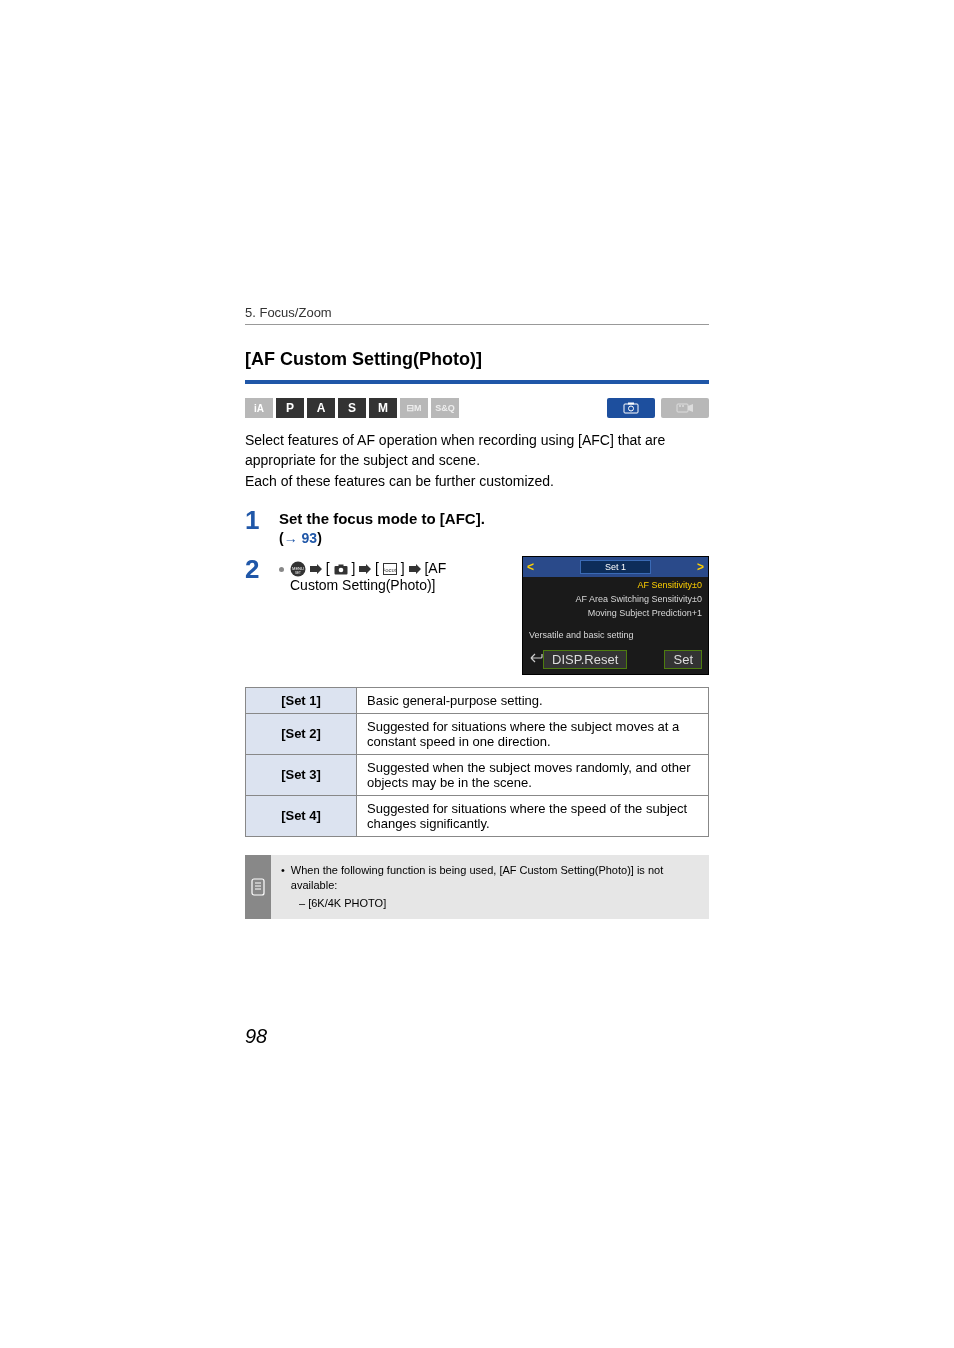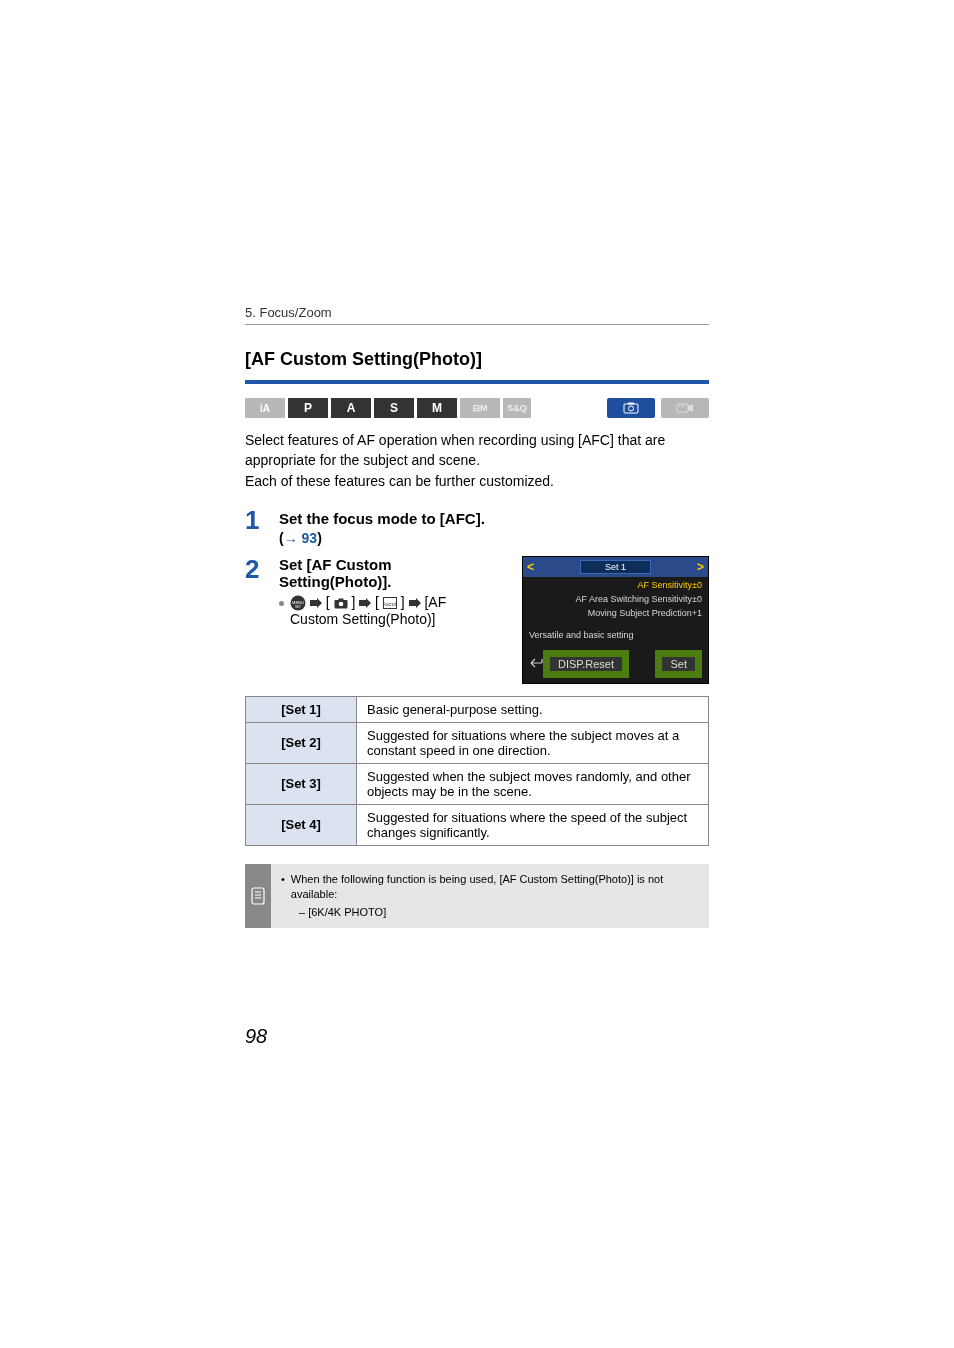--- a/index.html
+++ b/index.html
@@ -43,21 +43,21 @@
   }
   .mode-icons {
     display: flex;
     gap: 3px;
     align-items: center;
   }
   .mode-box {
     display: inline-flex;
     align-items: center;
     justify-content: center;
-    width: 40px;
+    width: 28px;
     height: 20px;
     font-size: 12px;
     font-weight: bold;
   }
   .mode-ia { background:#b8b8b8; color:#fff; font-size:10px; }
   .mode-dark { background:#333; color:#fff; }
   .mode-light { background:#b8b8b8; color:#eee; font-size:9px; }
   .mode-sq { width:28px; font-size:9px; }
   .cat-icons { display:flex; gap:6px; }
   .cat-box {
@@ -149,21 +149,21 @@
   .cam-row.sel { color:#ffd000; }
   .cam-desc {
     padding: 6px 6px;
     color:#d8d8d8;
   }
   .cam-footer {
     display:flex; justify-content:space-between; align-items:center;
     padding: 4px 6px 5px 6px;
   }
   .cam-btn {
-    background:#333; border:7px solid #4d7c0f; padding:1px 8px; font-size:11px; color:#ddd;
+    background:#333; border:1px solid #4d7c0f; padding:1px 8px; font-size:13px; color:#ddd;
   }
   .set-table {
     width: 100%;
     border-collapse: collapse;
     margin-top: 12px;
     font-size: 13px;
   }
   .set-table td, .set-table th {
     border: 1px solid #888;
     padding: 5px 10px;
@@ -264,21 +264,20 @@
       <div>
         <b><span>(</span><span class="right-arrow">→</span> <a class="page-link">93</a><span>)</span></b>
       </div>
     </div>
   </div>
 
   <div class="step">
     <div class="step-num">2</div>
     <div class="step2-row">
       <div class="step2-left">
-        <div class="step-title">Set [AF Custom Setting(Photo)].</div>
         <div class="bullet-line">
           <span class="bullet-dot"></span>
           <span>
             <span class="menu-icon">
               <svg width="16" height="16" viewBox="0 0 16 16">
                   <circle cx="8" cy="8" r="7.5" fill="#333"></circle>
                   <text x="8" y="9" font-size="4" fill="#fff" text-anchor="middle">MENU</text>
                   <text x="8" y="13" font-size="3" fill="#fff" text-anchor="middle">SET</text>
                 </svg>
             </span>

